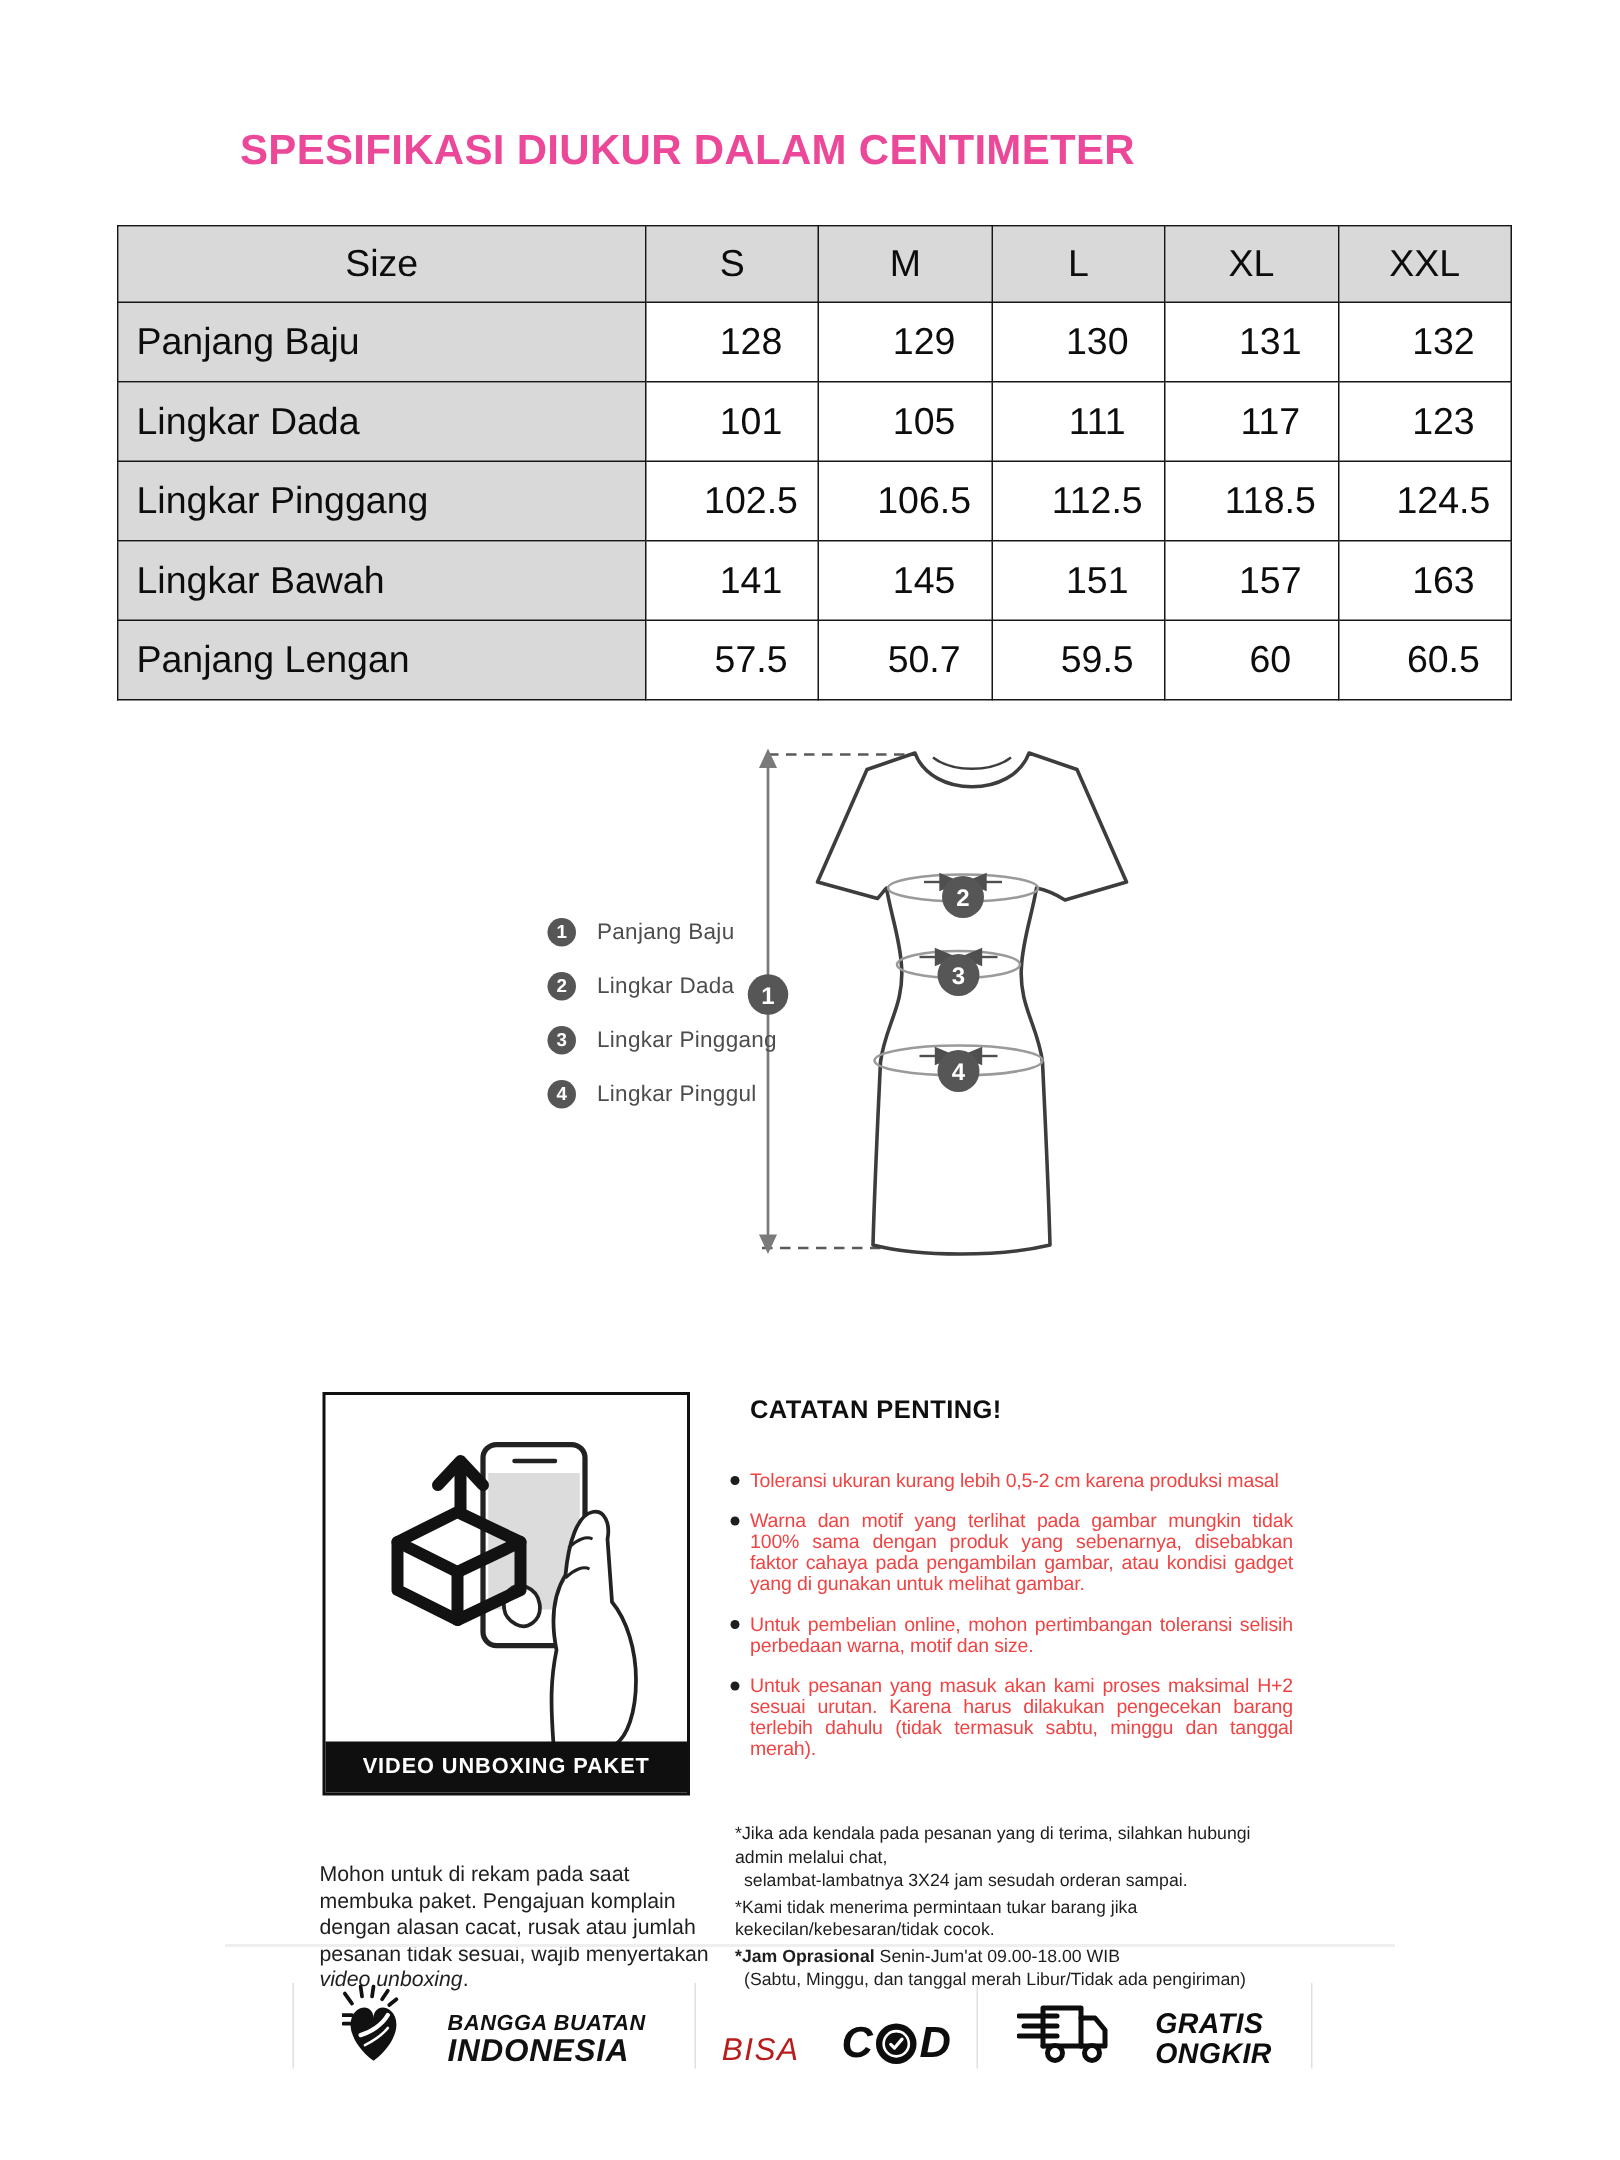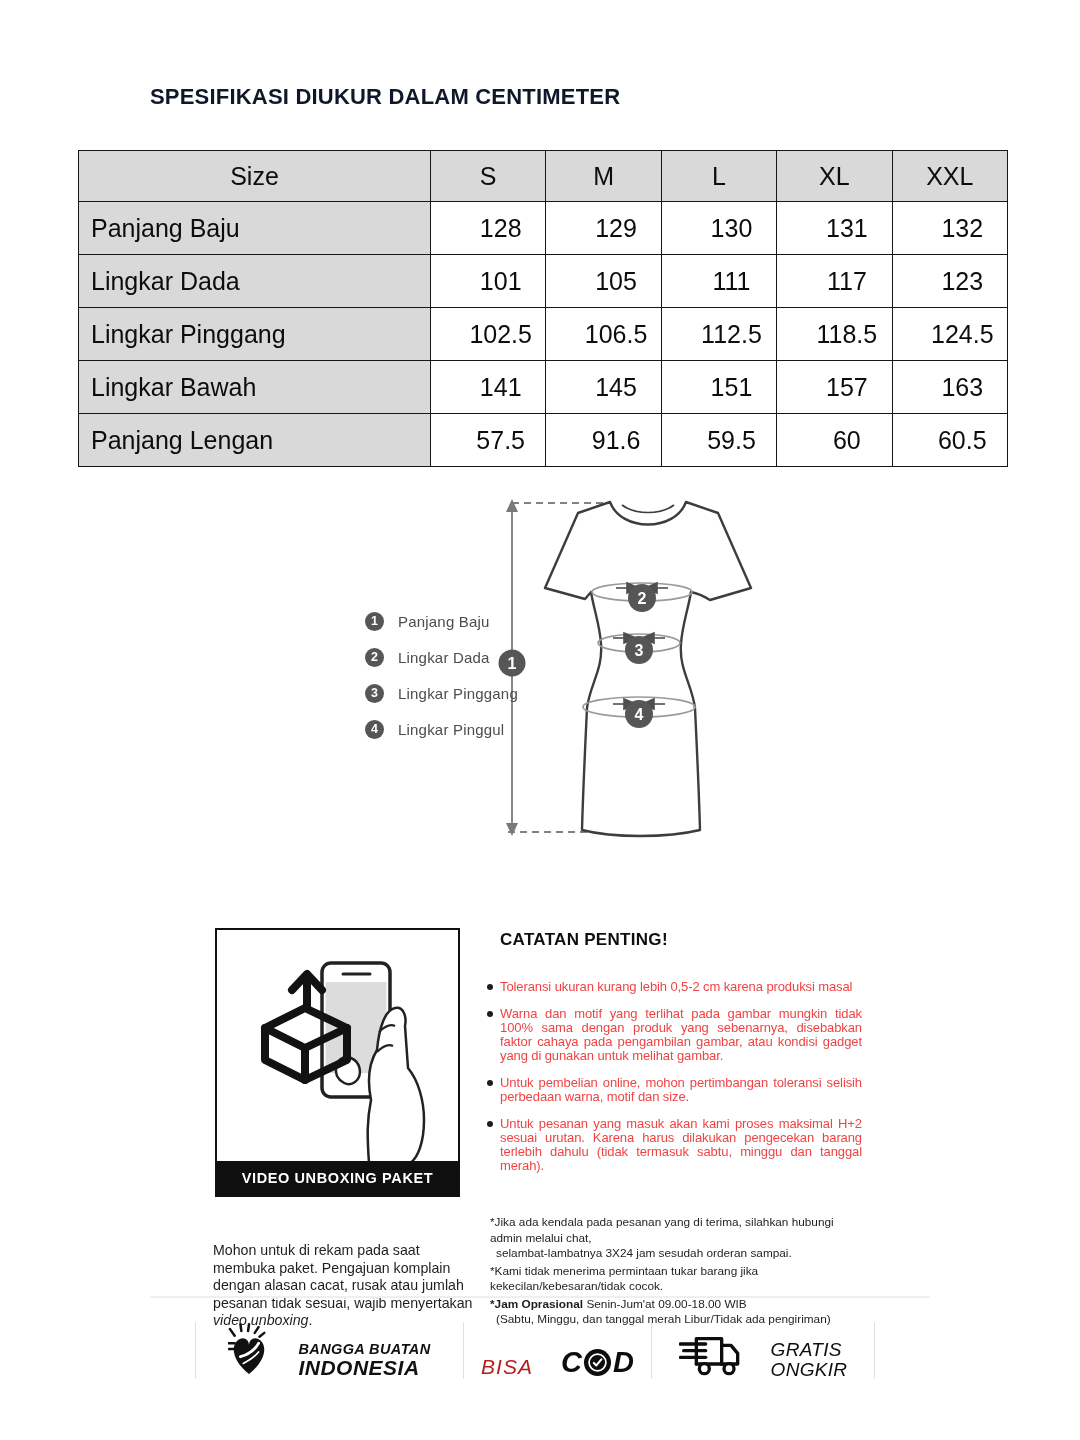--- a/index.html
+++ b/index.html
@@ -4,22 +4,22 @@
 <style>
   html,body { margin:0; padding:0; }
   body {
     width:1080px; height:1440px; position:relative; background:#ffffff;
     font-family:"Liberation Sans", sans-serif; color:#111;
     overflow:hidden;
   }
 
   
   .page-title {
-    position:absolute; left:150px; top:84px;
-    font-size:22px; font-weight:bold; letter-spacing:0.2px; color:#0f172a;
+    position:absolute; left:160px; top:84px;
+    font-size:28px; font-weight:bold; letter-spacing:0.2px; color:#ec4899;
     white-space:nowrap;
   }
 
   
   table.size-table {
     position:absolute; left:78px; top:150px; width:930px;
     border-collapse:collapse; table-layout:fixed;
   }
   .size-table th, .size-table td {
     border:1.5px solid #161616; font-size:25px; font-weight:400; color:#0d0d0d;
@@ -82,21 +82,21 @@
   .badge-cell.b1 { width:267px; }
   .badge-cell.b2 { width:188px; border-left:1px solid #e0e0e0; }
   .badge-cell.b3 { width:223px; border-left:1px solid #e0e0e0; }
   .bbi-text { display:flex; flex-direction:column; justify-content:center; line-height:1.05; }
   .bbi-line1 { font-size:14.5px; font-style:italic; font-weight:600; letter-spacing:0.4px; color:#111; white-space:nowrap; }
   .bbi-line2 { font-size:21px; font-style:italic; font-weight:800; letter-spacing:0.5px; color:#111; white-space:nowrap; }
   .bisa-label { font-size:21px; font-style:italic; font-weight:400; letter-spacing:1px; color:#b91c1c; }
   .cod-word { display:flex; align-items:center; font-size:29px; font-style:italic; font-weight:900; color:#0d0d0d; }
   .cod-word svg { margin:0 1px; }
   .gratis-text { display:flex; flex-direction:column; justify-content:center; line-height:1.02; }
-  .gratis-line { font-size:19px; font-style:italic; font-weight:400; letter-spacing:0.3px; color:#0d0d0d; white-space:nowrap; }
+  .gratis-line { font-size:19px; font-style:italic; font-weight:700; letter-spacing:0.3px; color:#0d0d0d; white-space:nowrap; }
 
   .it { font-style:italic; }
 </style>
 </head>
 <body>
 
 <div class="page-title">SPESIFIKASI DIUKUR DALAM CENTIMETER</div>
 
 <table class="size-table">
   <colgroup>
@@ -146,21 +146,21 @@
       <th>Lingkar Bawah</th>
       <td>141</td>
       <td>145</td>
       <td>151</td>
       <td>157</td>
       <td>163</td>
     </tr>
     <tr>
       <th>Panjang Lengan</th>
       <td>57.5</td>
-      <td>91.6</td>
+      <td>50.7</td>
       <td>59.5</td>
       <td>60</td>
       <td>60.5</td>
     </tr>
   </tbody>
 </table>
 
 <svg class="diagram-svg" width="460" height="392" viewBox="0 0 460 392" xmlns="http://www.w3.org/2000/svg">
 
   <line x1="167" y1="15" x2="264" y2="15" stroke="#5a5a5a" stroke-width="1.6" stroke-dasharray="7 5"></line>

